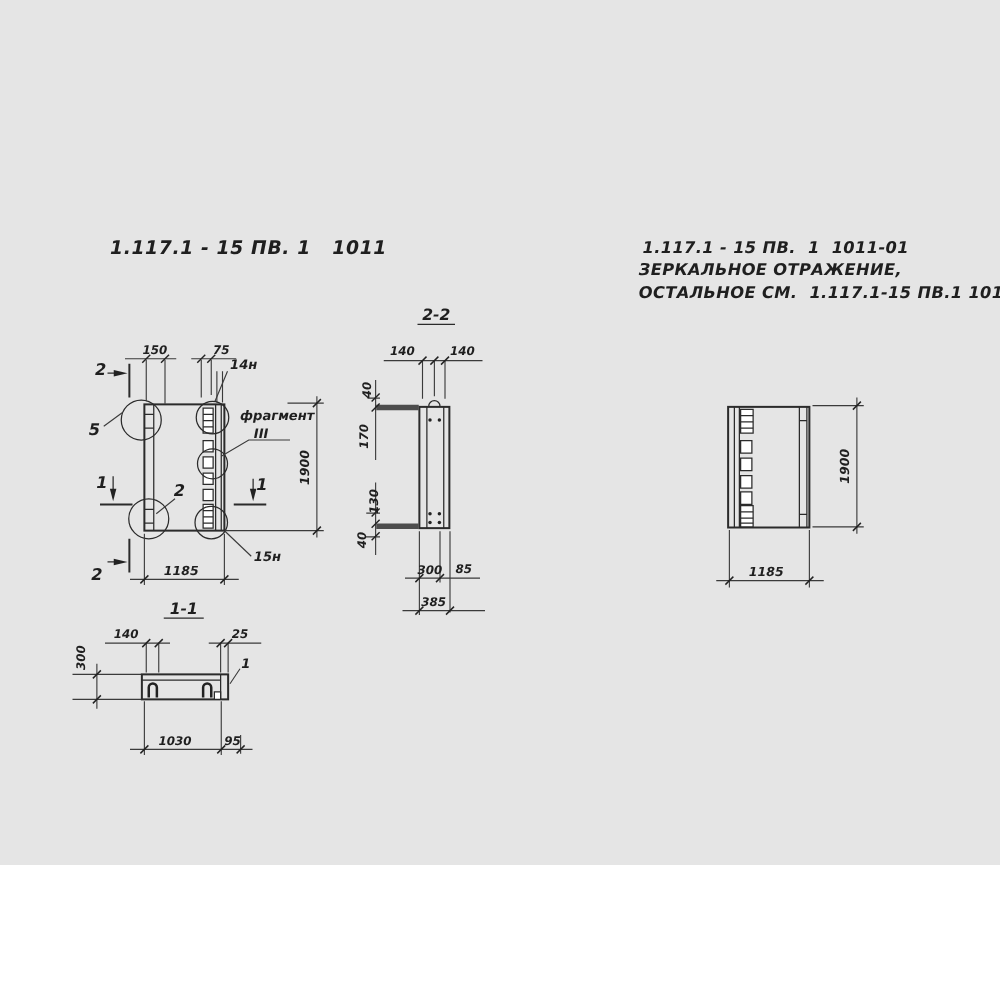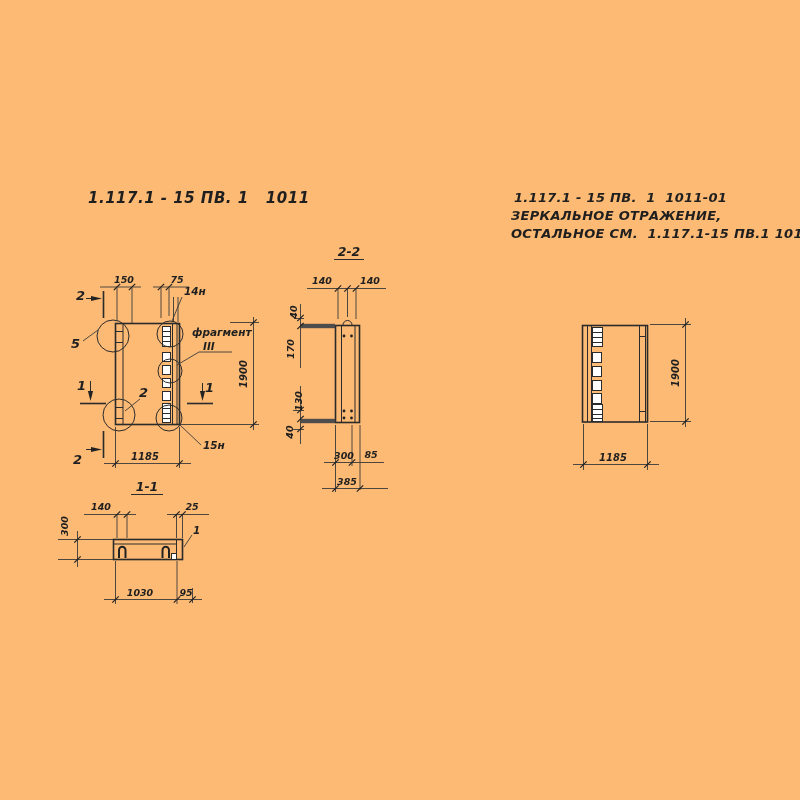--- a/index.html
+++ b/index.html
@@ -1,16 +1,16 @@
 <!DOCTYPE html>
 <html><head>
 <meta charset="utf-8">
 <style>
   html,body{margin:0;padding:0;background:#ffffff;width:800px;height:800px;overflow:hidden;}
-  .sheet{position:relative;width:800px;height:800px;background:#fdba74;}
+  .sheet{position:relative;width:800px;height:692px;background:#e5e5e5;}
   svg{position:absolute;left:0;top:0;}
   text{font-family:"DejaVu Sans",sans-serif;font-style:italic;font-weight:bold;fill:#1f1f1f;}
   .t-main{font-size:15px;letter-spacing:.5px;}
   .t-sub{font-size:13px;letter-spacing:.3px;}
   .dim{font-size:10px;}
   .dims{font-size:9.5px;}
   .lbl{font-size:10.5px;}
   .big{font-size:13px;}
   .sec{font-size:12.5px;}
   .ln{stroke:#2b2b2b;stroke-width:1;fill:none;}

